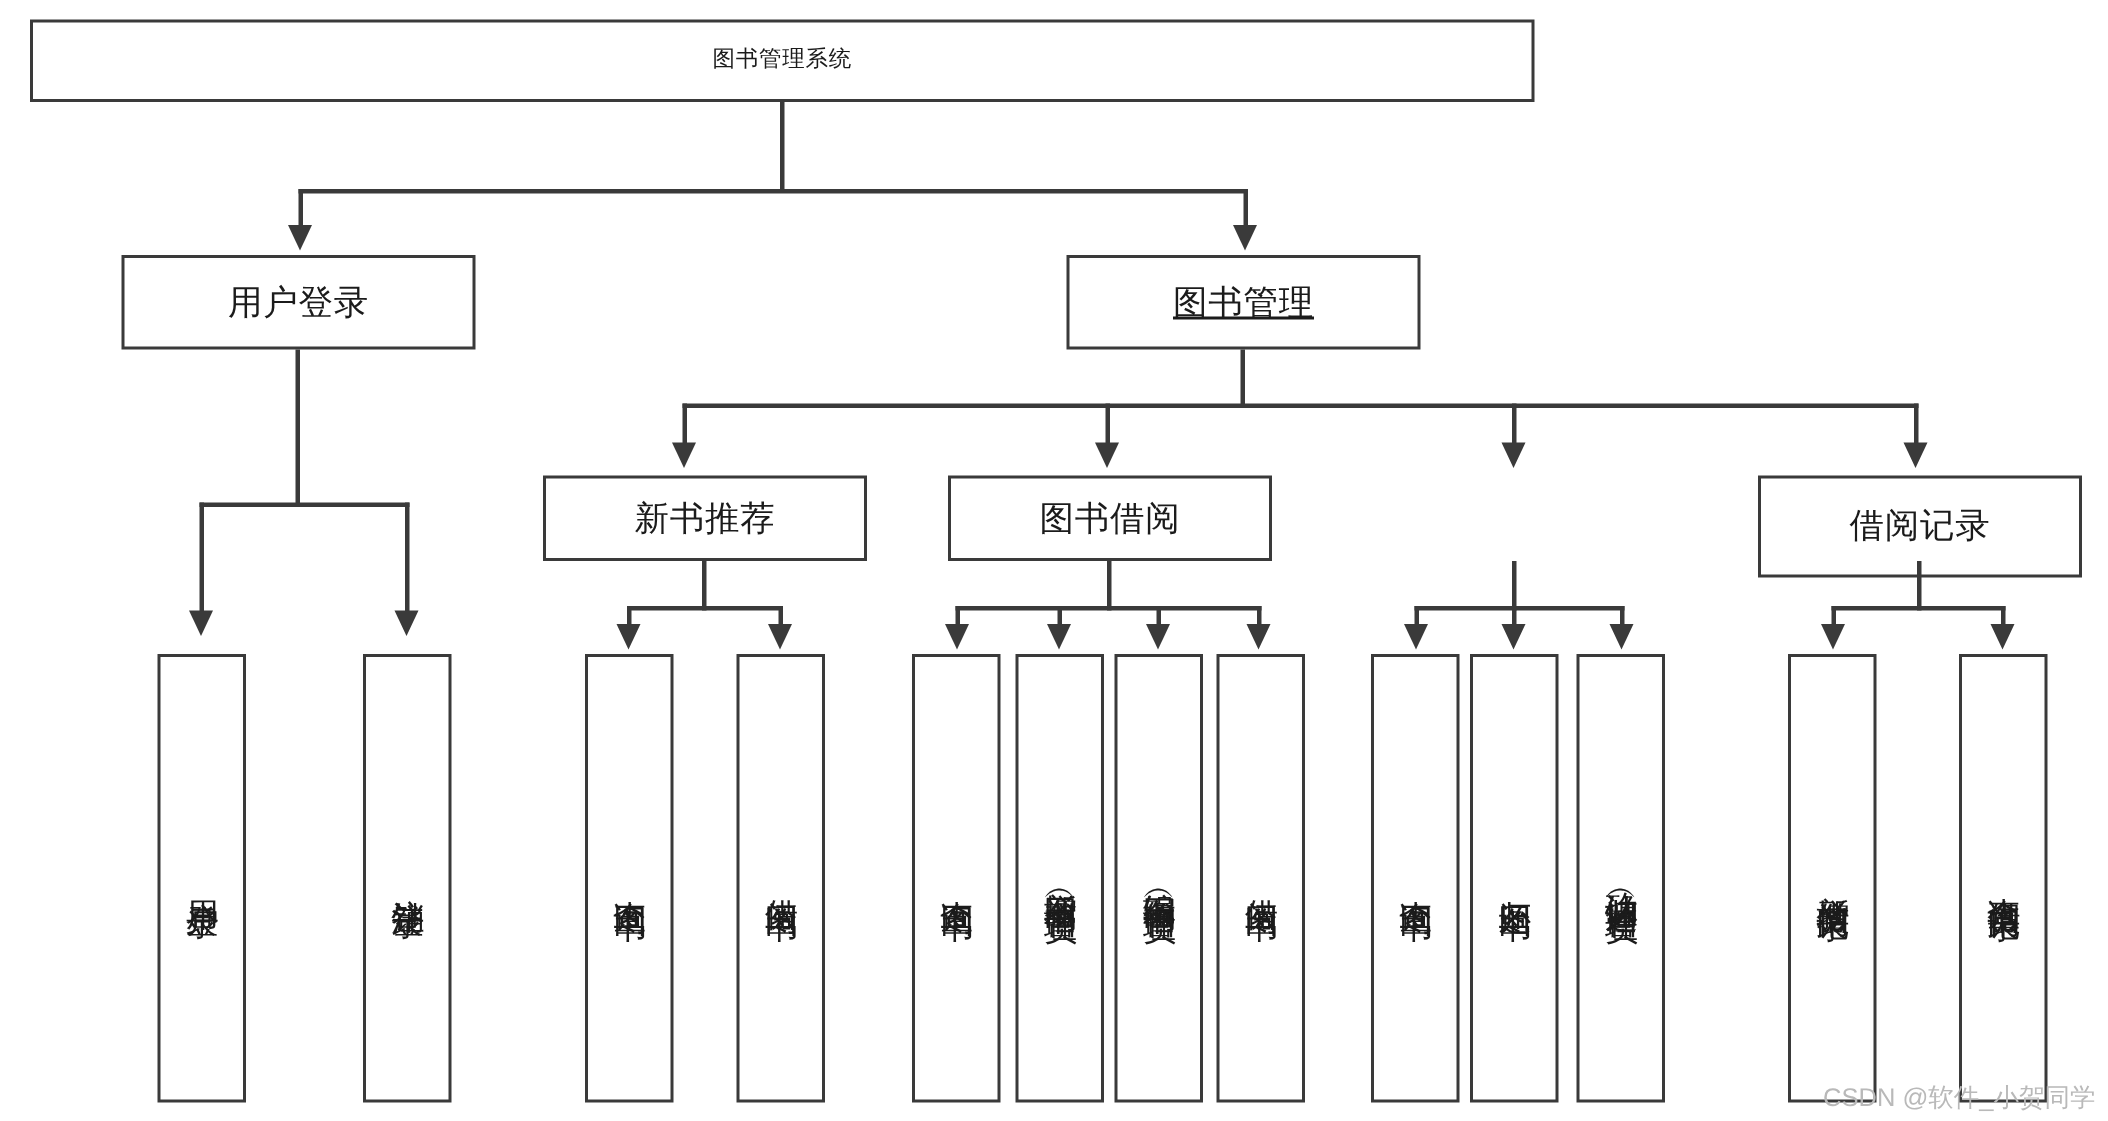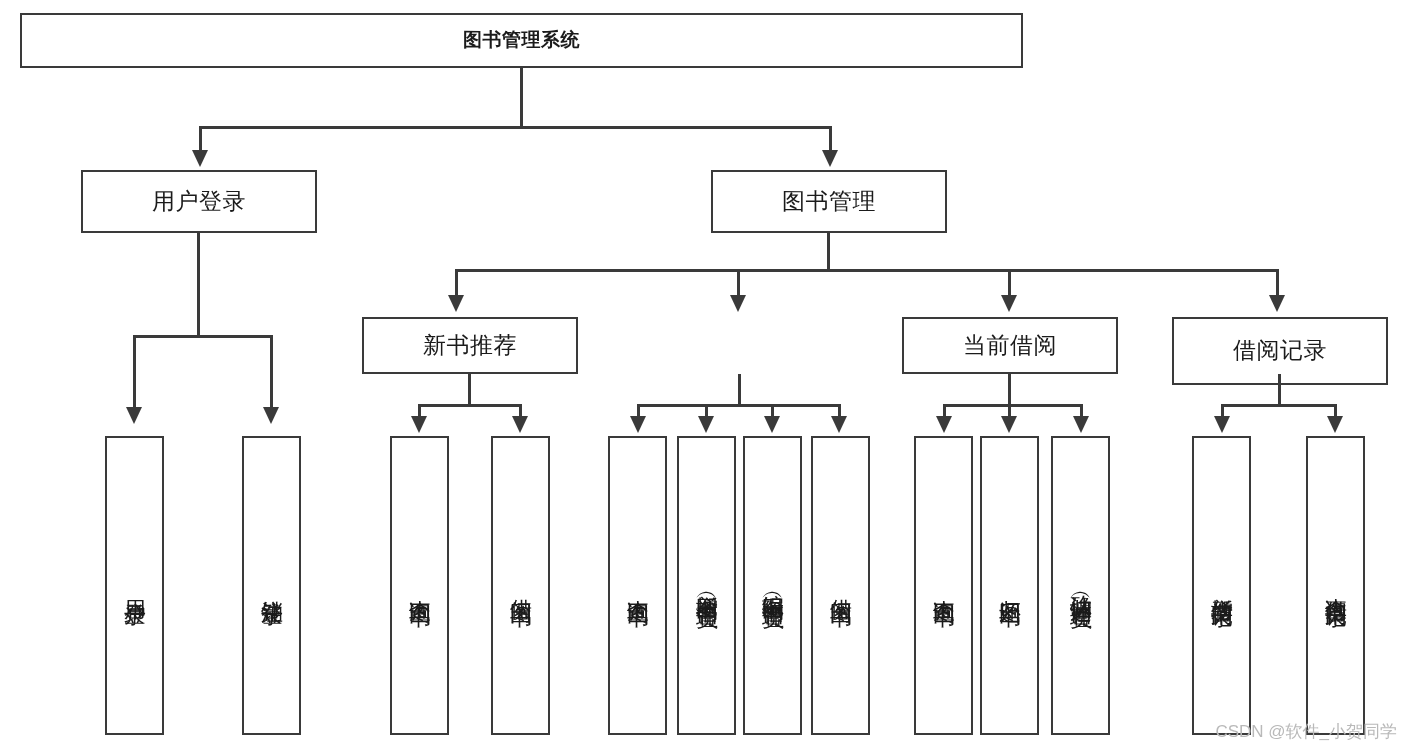--- a/index.html
+++ b/index.html
@@ -29,22 +29,21 @@
     justify-content: center;
     color: #1b1b1b;
     text-align: center;
   }
   .node.h {
     font-size: 23px;
     letter-spacing: 0.5px;
     line-height: 1.1;
   }
   .node.root {
-    font-size: 19px;
-    font-weight: bold;
+    font-size: 15px;
   }
   
   .node.v {
     writing-mode: vertical-rl;
     text-orientation: upright;
     font-size: 22px;
     line-height: 1.22;
     letter-spacing: 2px;
     padding: 6px 0;
     align-items: center;
@@ -97,21 +96,21 @@
   <div class="edge v" style="left:199px; top:126px; width:3px; height:27px;"></div>
   <div class="arrow" style="left:192px; top:150px;"></div>
 
   <div class="edge v" style="left:829px; top:126px; width:3px; height:27px;"></div>
   <div class="arrow" style="left:822px; top:150px;"></div>
 
   <div class="node h" style="left:81px; top:170px; width:236px; height:63px;">
     <span>用户登录</span>
   </div>
 
-  <div class="node h" style="left:711px; top:170px; width:236px; height:63px;">
+  <div class="node h" style="left:711px; top:170px; width:236px; height:63px;text-decoration:underline;">
     <span>图书管理</span>
   </div>
 
   <div class="edge v" style="left:197px; top:233px; width:3px; height:104px;"></div>
   <div class="edge h" style="left:133px; top:335px; width:140px; height:3px;"></div>
   <div class="edge v" style="left:133px; top:335px; width:3px; height:75px;"></div>
   <div class="arrow" style="left:126px; top:407px;"></div>
   <div class="edge v" style="left:270px; top:335px; width:3px; height:75px;"></div>
   <div class="arrow" style="left:263px; top:407px;"></div>
 
@@ -122,22 +121,22 @@
   <div class="edge v" style="left:737px; top:269px; width:3px; height:29px;"></div>
   <div class="arrow" style="left:730px; top:295px;"></div>
   <div class="edge v" style="left:1008px; top:269px; width:3px; height:29px;"></div>
   <div class="arrow" style="left:1001px; top:295px;"></div>
   <div class="edge v" style="left:1276px; top:269px; width:3px; height:29px;"></div>
   <div class="arrow" style="left:1269px; top:295px;"></div>
 
   <div class="node h" style="left:362px; top:317px; width:216px; height:57px;text-align:right;">
     <span>新书推荐</span>
   </div>
-  <div class="node h" style="left:902px; top:317px; width:216px; height:57px;">
-    <span>当前借阅</span>
+  <div class="node h" style="left:632px; top:317px; width:216px; height:57px;">
+    <span>图书借阅</span>
   </div>
   <div class="node h" style="left:1172px; top:317px; width:216px; height:68px;">
     <span>借阅记录</span>
   </div>
 
   <div class="edge v" style="left:468px; top:374px; width:3px; height:33px;"></div>
   <div class="edge h" style="left:418px; top:404px; width:104px; height:3px;"></div>
   <div class="edge v" style="left:418px; top:404px; width:3px; height:15px;"></div>
   <div class="arrow" style="left:411px; top:416px;"></div>
   <div class="edge v" style="left:519px; top:404px; width:3px; height:15px;"></div>

